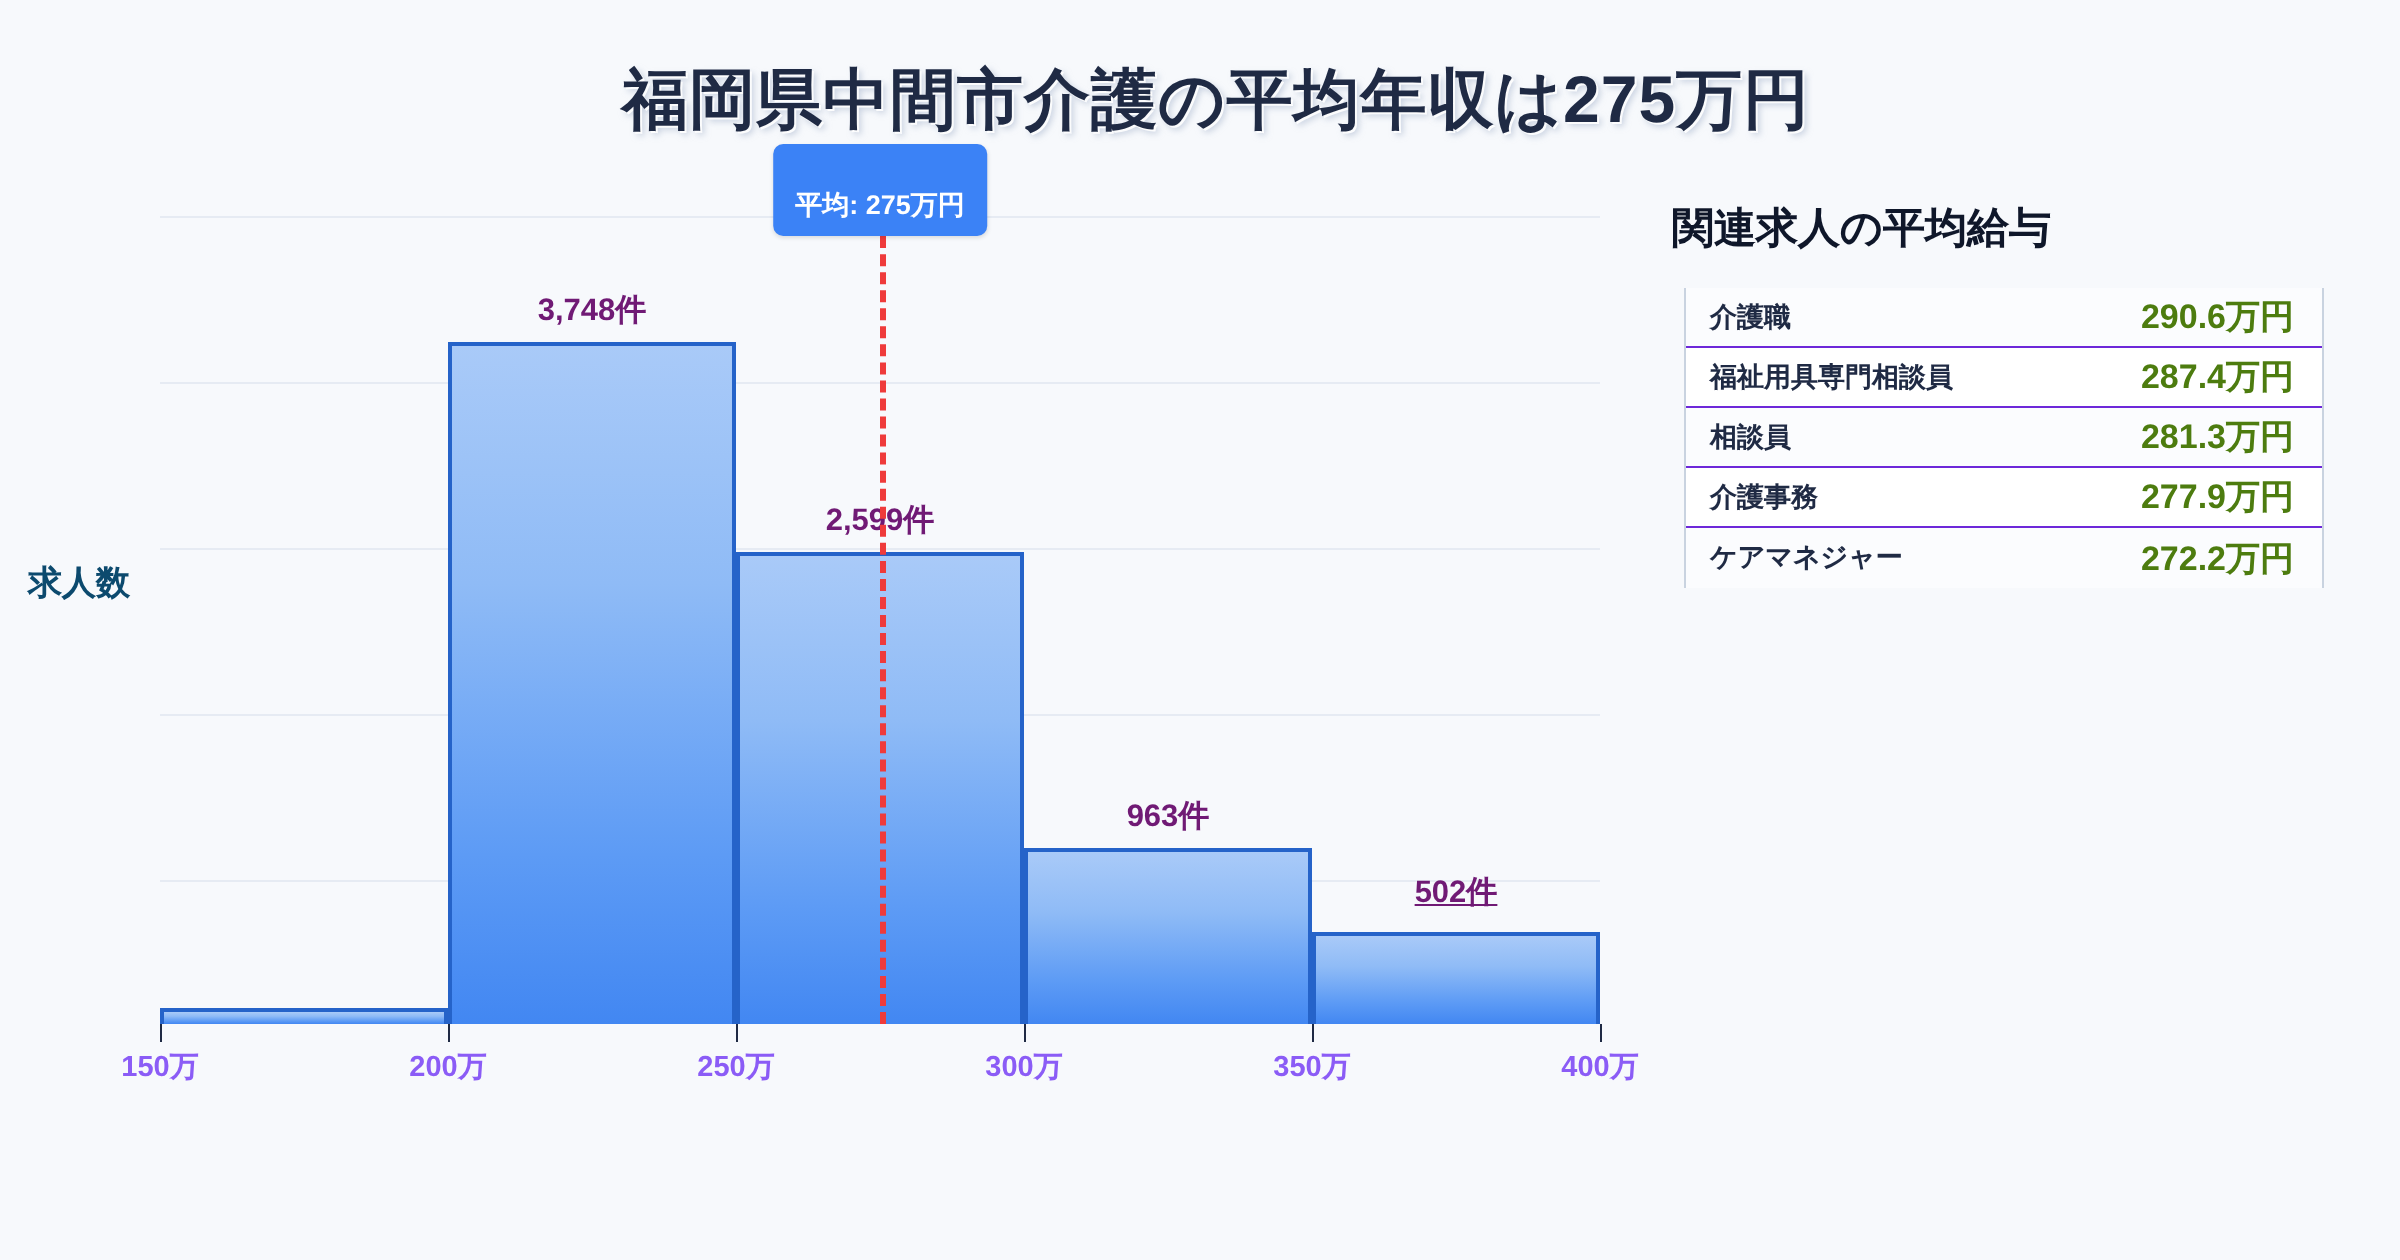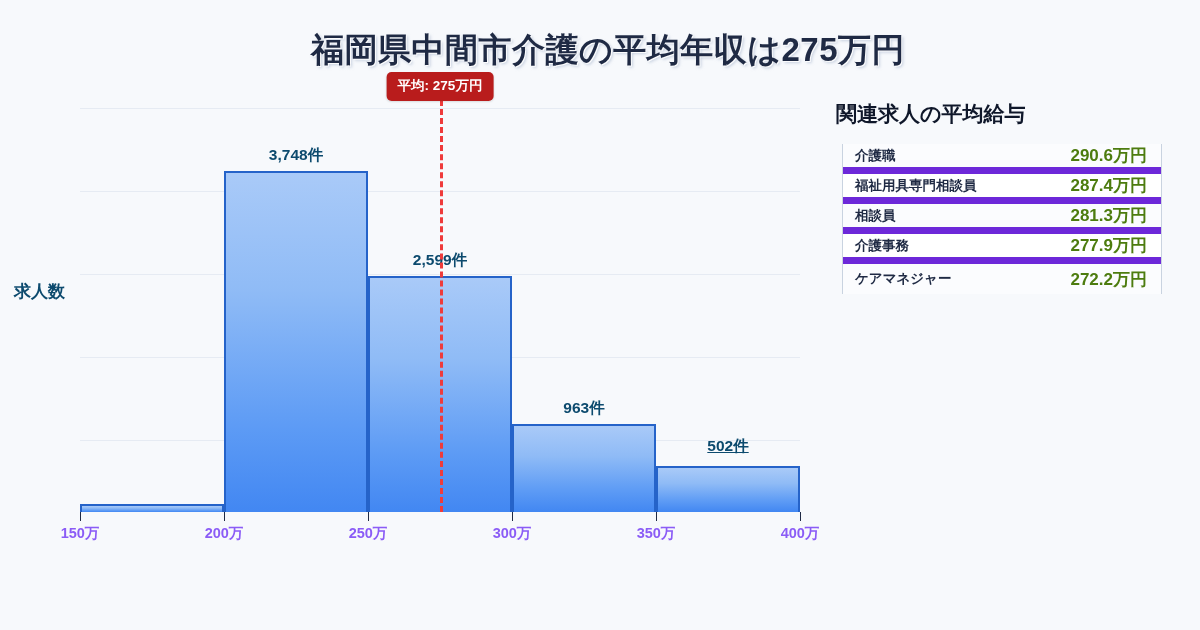--- a/index.html
+++ b/index.html
@@ -36,21 +36,21 @@
     background: #2f6fe0;
   }
   .bar {
     position: absolute; bottom: 0;
     background: linear-gradient(to bottom, #a9caf8 0%, #8fbbf6 35%, #5d9bf5 75%, #4287f2 100%);
     border: 2px solid #2563c9;
     border-bottom: none;
   }
   .bar-label {
     position: absolute;
-    font-size: 15.5px; font-weight: bold; color: #0c4a6e;
+    font-size: 15.5px; font-weight: bold; color: #701a75;
     text-align: center; white-space: nowrap;
   }
 
   .tick { position: absolute; top: 0; width: 1px; height: 9px; background: #1f2a44; }
   .tick-label {
     position: absolute; top: 12px;
     font-size: 14.5px; font-weight: bold; color: #8b5cf6;
     white-space: nowrap; transform: translateX(-50%);
   }
   .x-axis { position: absolute; left: 80px; top: 422px; width: 720px; height: 40px; }
@@ -61,41 +61,41 @@
   }
 
   
   .avg-line {
     position: absolute; top: 0; width: 0;
     border-left: 3px dashed #ef3b3b;
     height: 412px;
   }
   .avg-badge {
     position: absolute;
-    background: #b91c1c; color: #ffffff;
+    background: #3b82f6; color: #ffffff;
     font-size: 13.5px; font-weight: bold;
-    padding: 5px 11px 6px 11px; border-radius: 5px;
+    padding: 22px 11px 6px 11px; border-radius: 5px;
     white-space: nowrap; transform: translateX(-50%);
     box-shadow: 0 1px 2px rgba(0,0,0,0.12);
   }
 
   
   .side-panel { position: absolute; left: 836px; top: 100px; width: 340px; }
   .side-title {
     font-size: 21px; font-weight: bold; color: #0f172a; margin-bottom: 16px;
   }
   .salary-table {
     border-left: 1px solid #c9d3e0;
     border-right: 1px solid #c9d3e0;
     width: 320px; margin-left: 6px;
   }
   .salary-row {
     display: flex; align-items: center; justify-content: space-between;
     height: 30px; padding: 0 14px 0 12px;
-    border-bottom: 7px solid #6d28d9;
+    border-bottom: 1px solid #6d28d9;
   }
   .salary-row:nth-child(odd)  { background: #fbfcfe; }
   .salary-row:nth-child(even) { background: #ffffff; }
   .salary-row:last-child { border-bottom: none; }
   .salary-name { font-size: 13.5px; font-weight: bold; color: #1f2a44; }
   .salary-value { font-size: 17px; font-weight: bold; color: #4d7c0f; }
 
   
   .footer {
     position: absolute; right: 22px; bottom: 11px;

